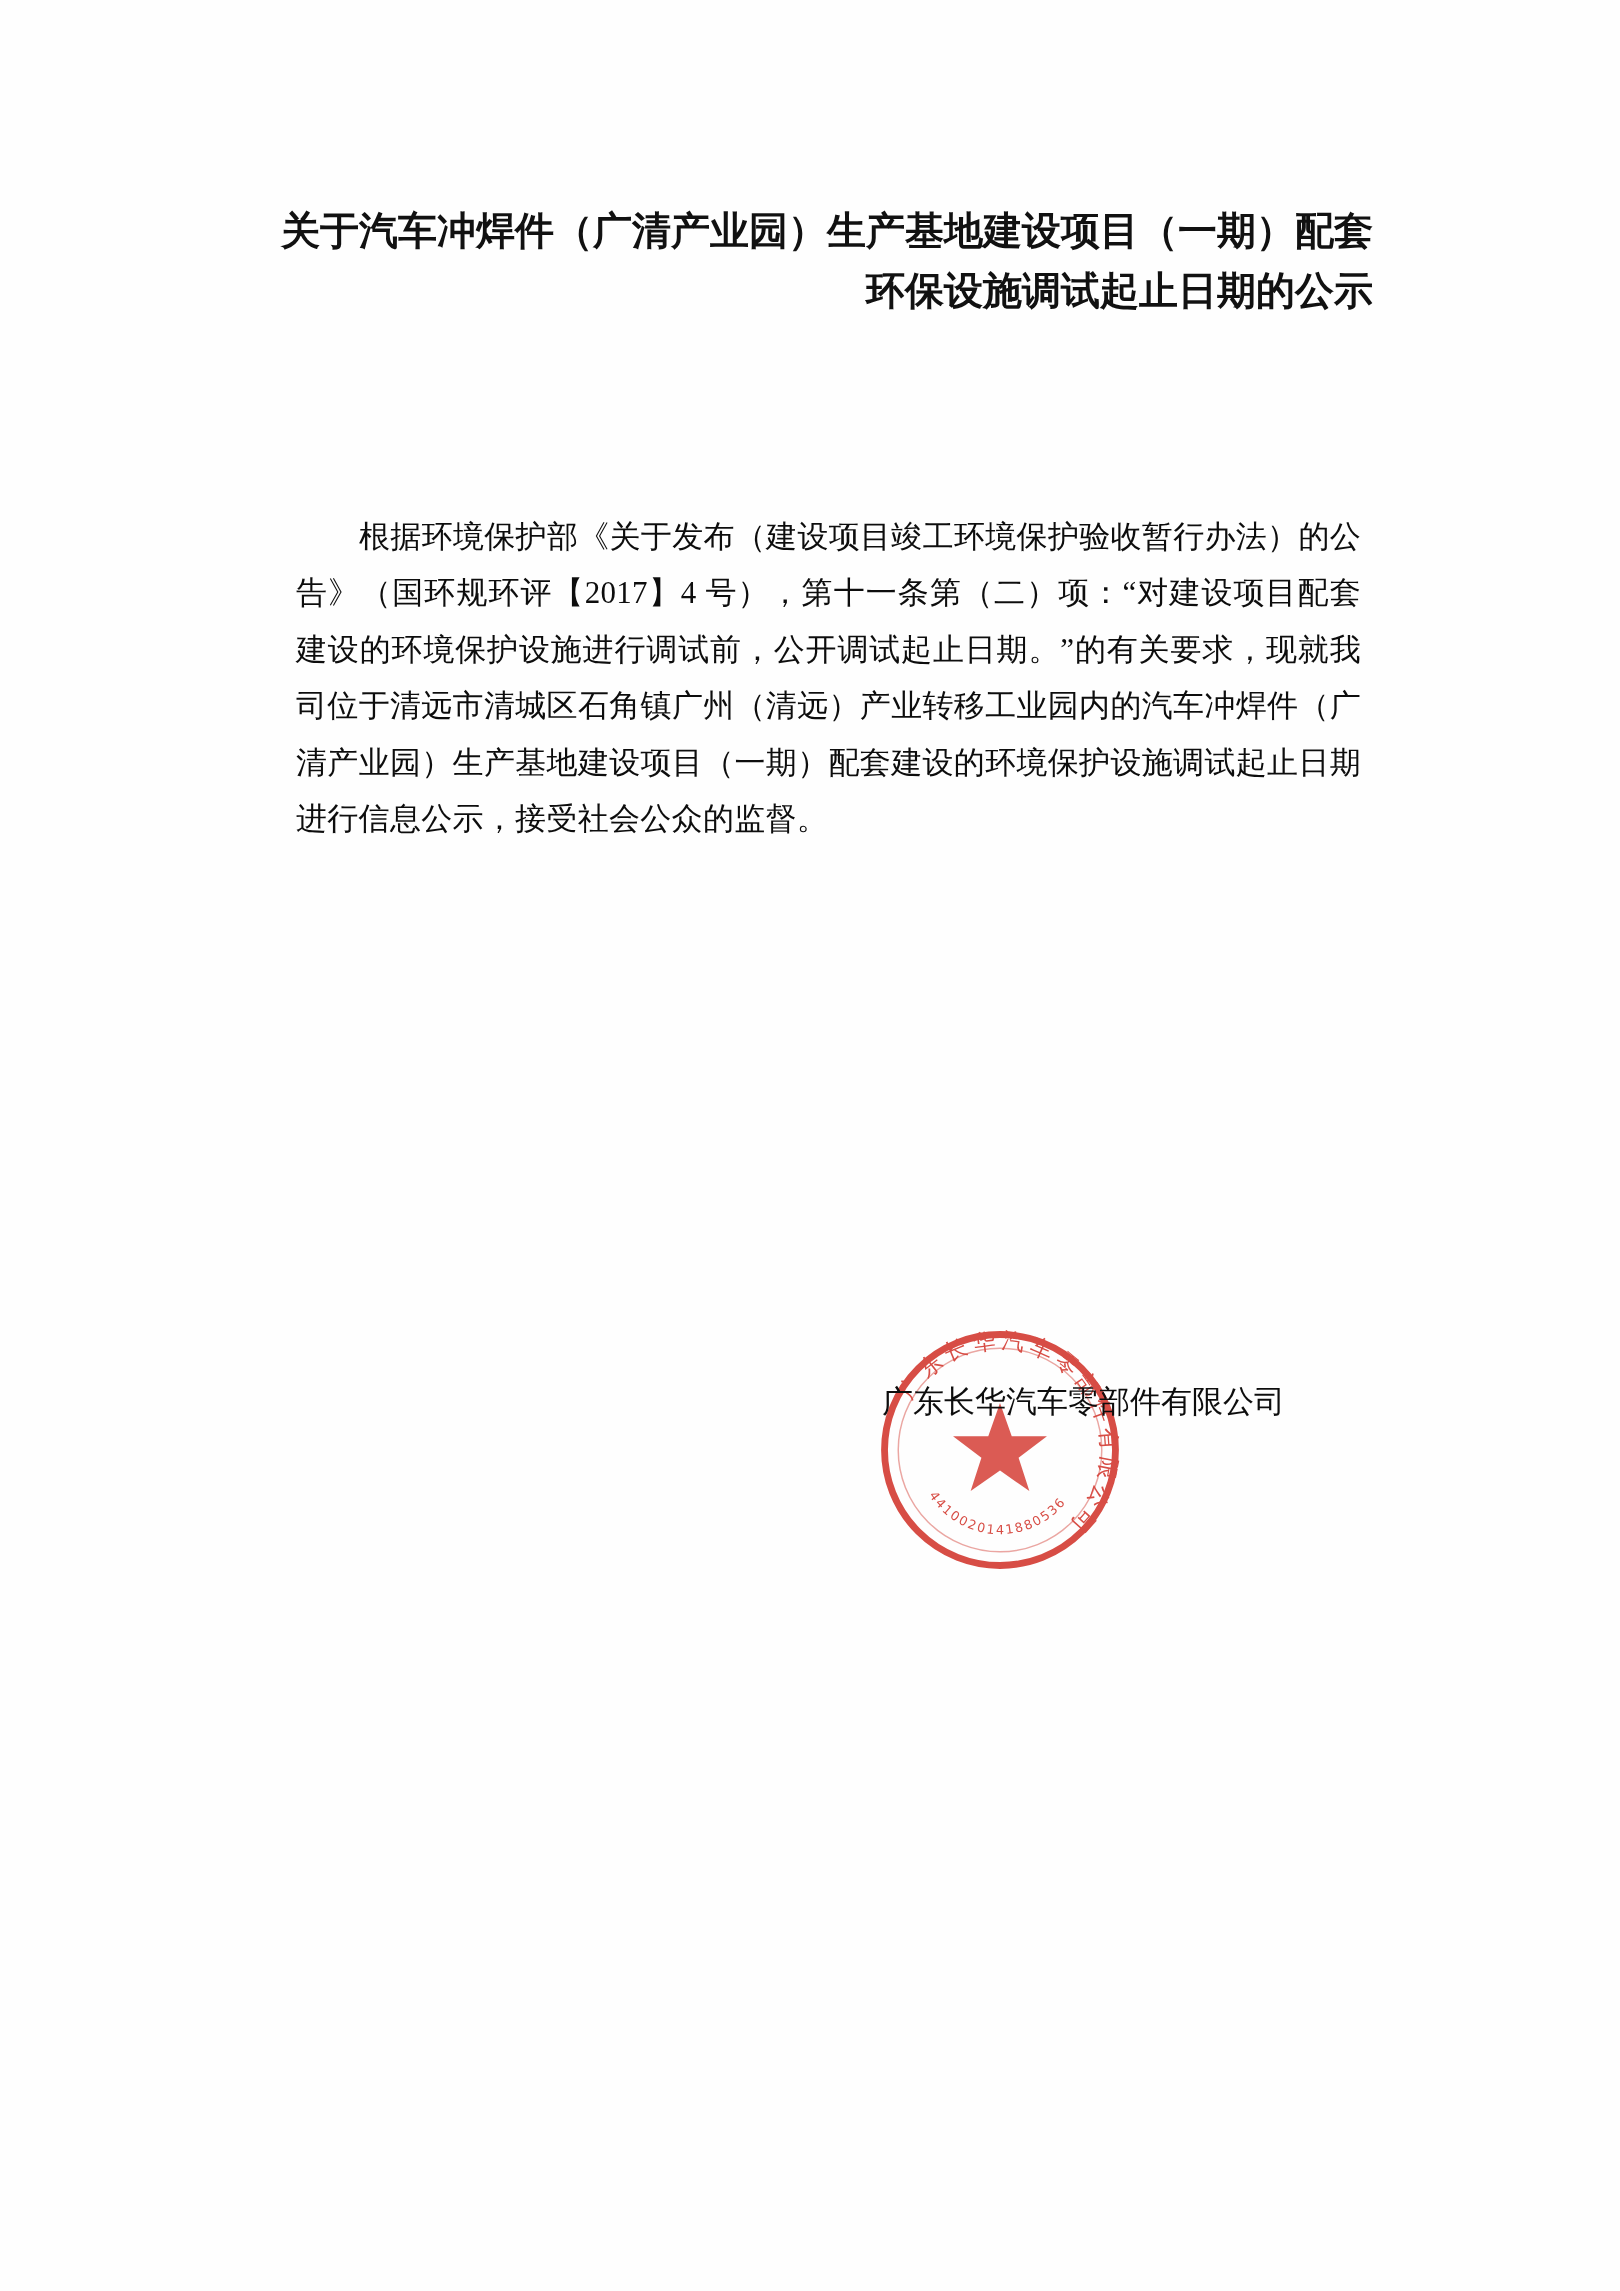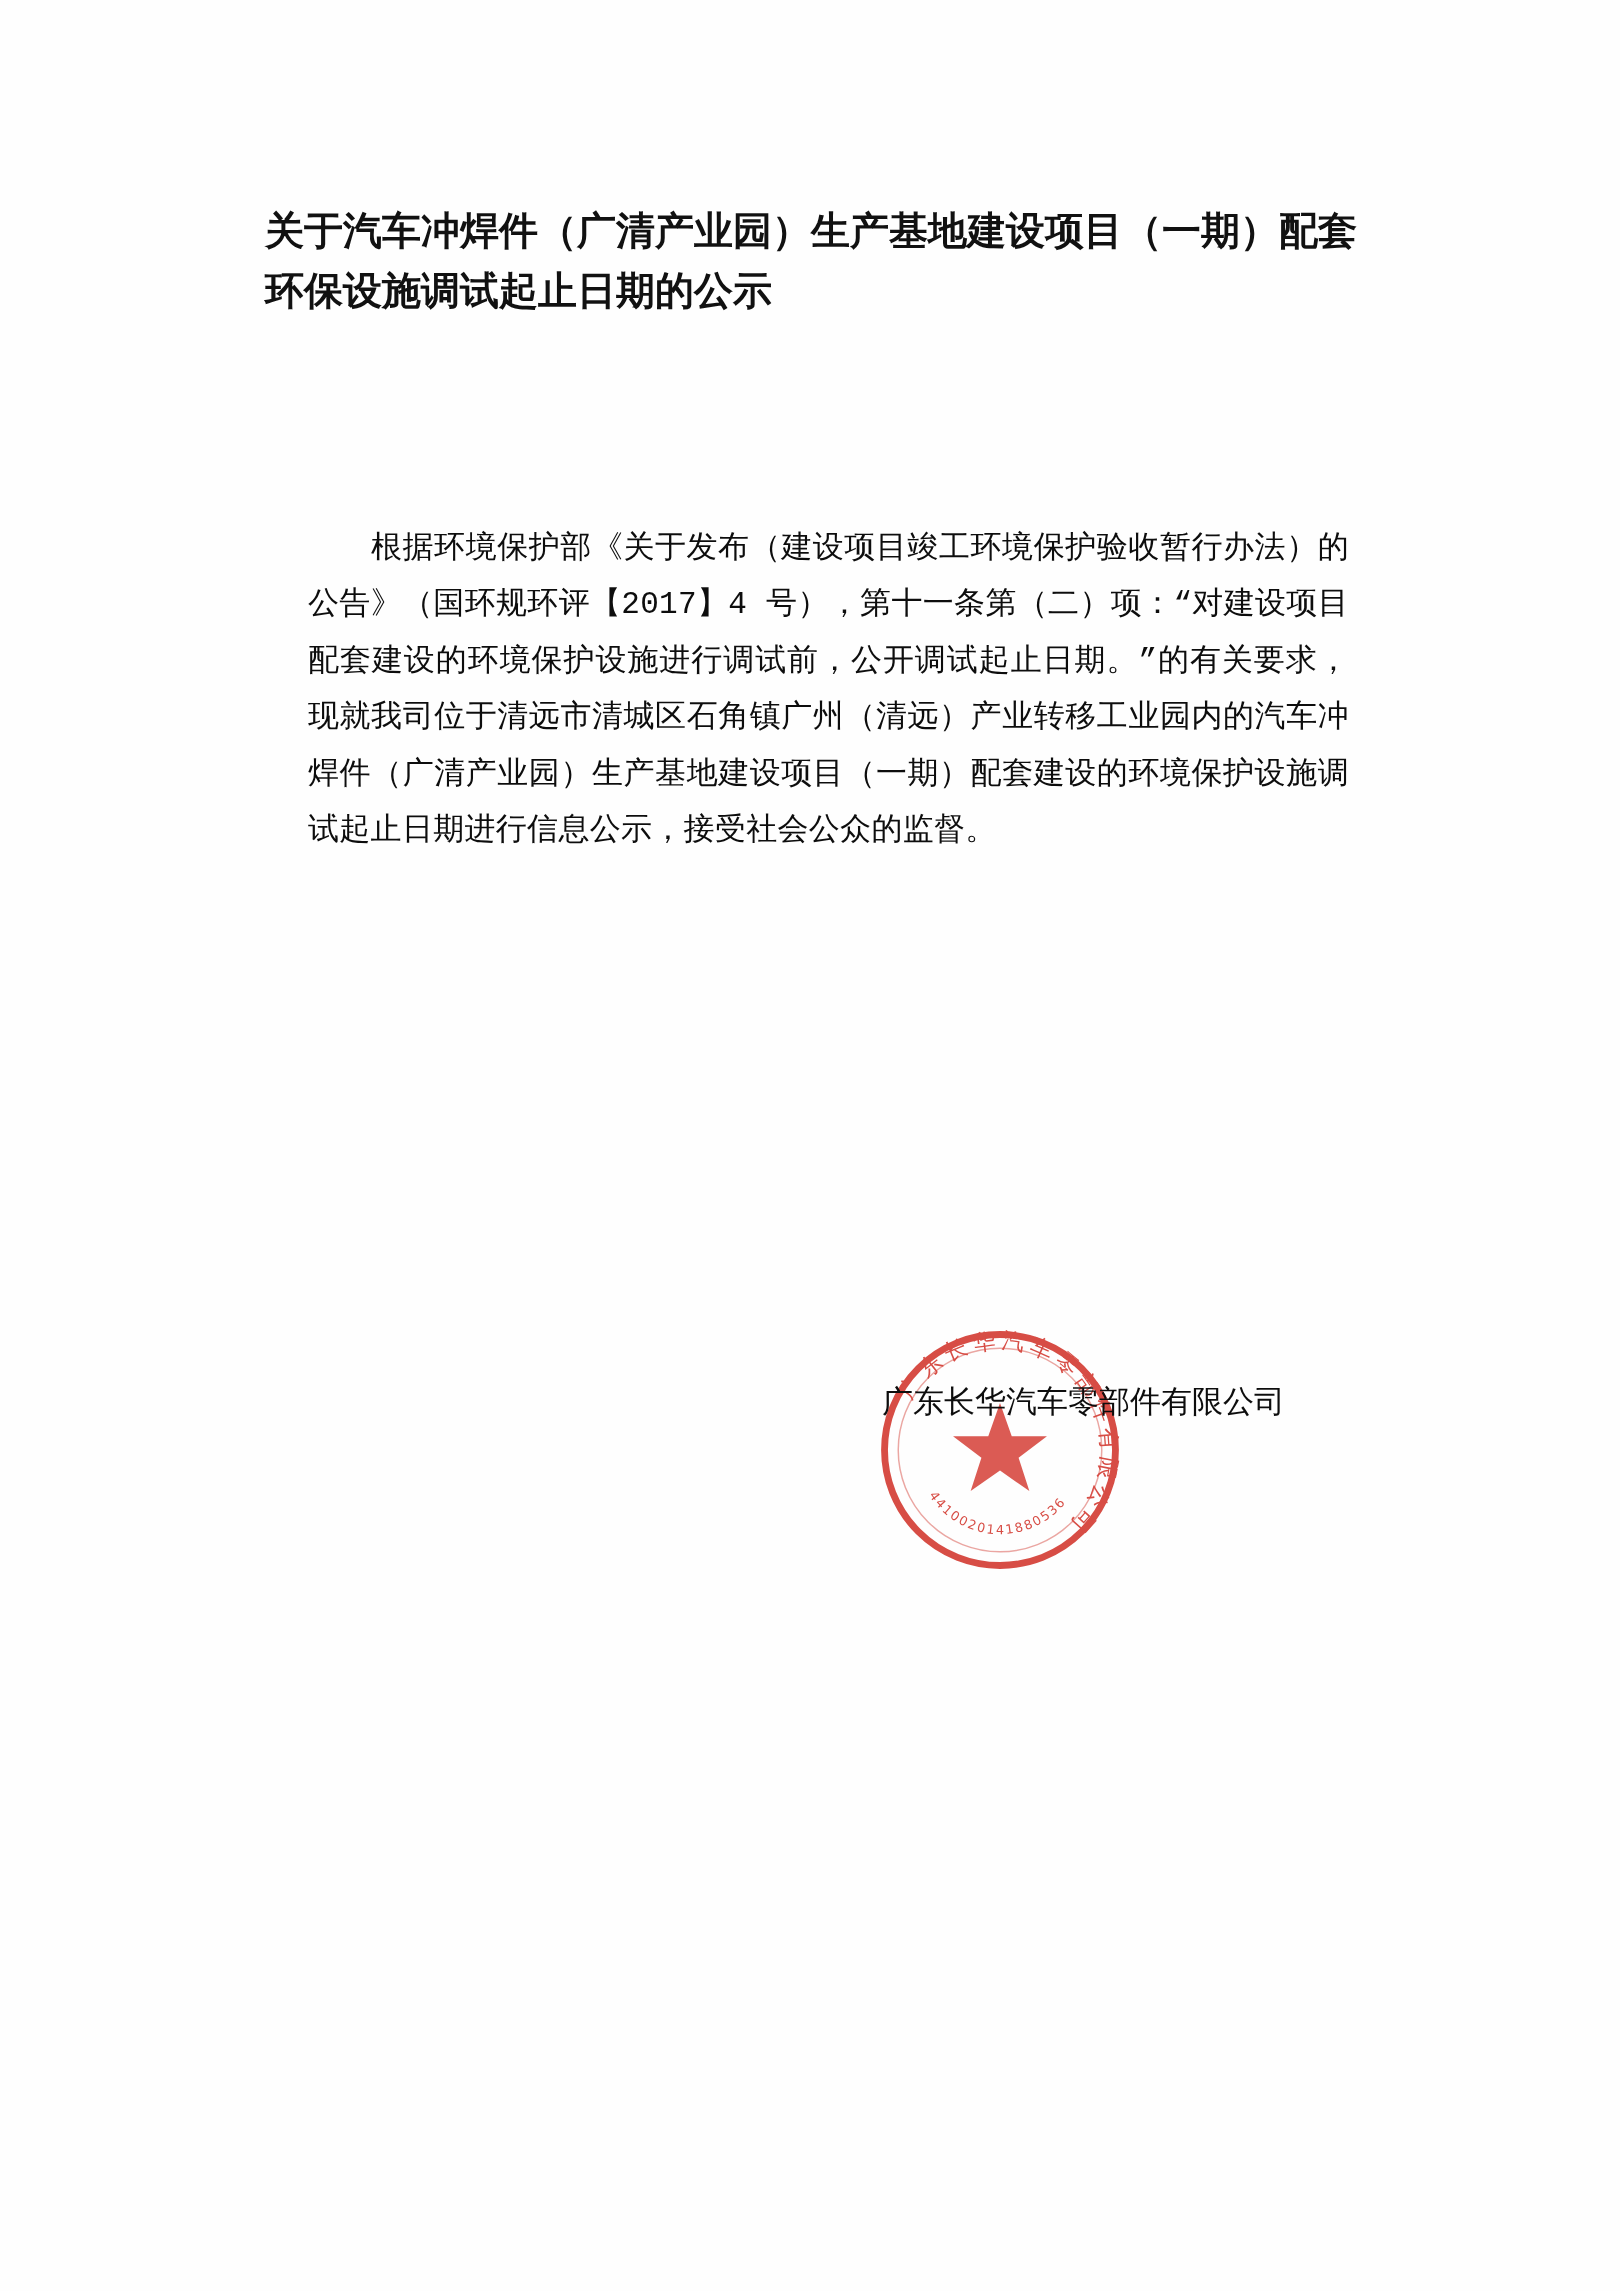--- a/index.html
+++ b/index.html
@@ -22,40 +22,39 @@
   }
   .doc-title {
     position: absolute;
     top: 201px;
     left: 265px;
     width: 1108px;
     font-family: "DejaVu Sans", sans-serif;
     font-weight: bold;
     font-size: 39px;
     line-height: 1.55;
-    text-align: left;
+    text-align: right;
     letter-spacing: 0px;
     color: #111111;
   }
   .body-block {
     position: absolute;
     top: 505px;
     left: 292px;
     width: 1073px;
   }
   .para {
     font-size: 31px;
     line-height: 1.82;
     text-align: justify;
     text-justify: inter-ideograph;
     text-indent: 63px;
-    margin: 16px;
+    margin: 4px;
     color: #0d0d0d;
     letter-spacing: 0.3px;
-    font-family: Liberation Mono, monospace;
   }
   .para + .para {
     margin-top: 17.6px;
   }
   .signature {
     position: absolute;
     top: 1372px;
     left: 882px;
     width: 510px;
     font-size: 31px;

